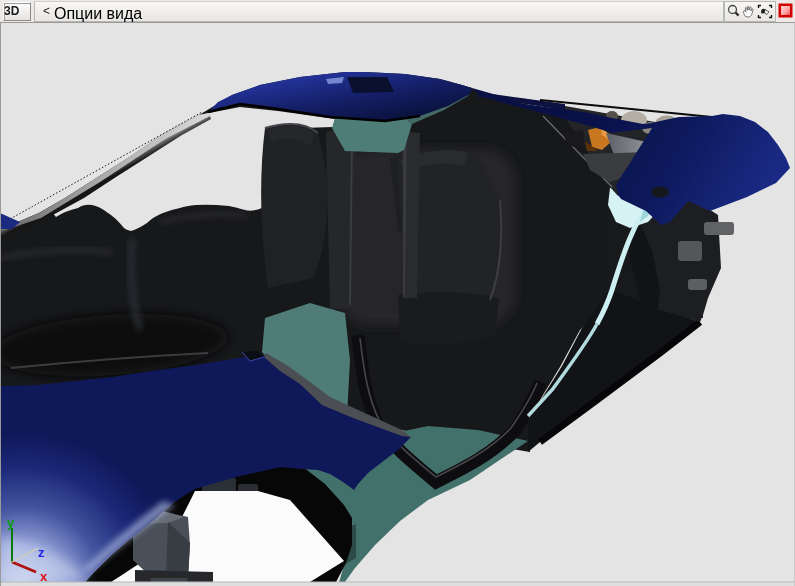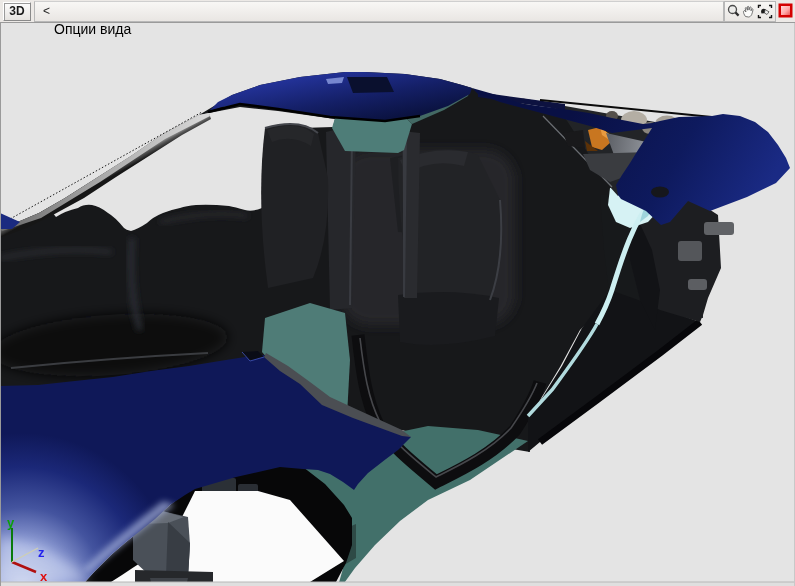--- a/index.html
+++ b/index.html
@@ -3,25 +3,25 @@
 <meta charset="utf-8">
 <style>
 html,body{margin:0;padding:0;width:795px;height:586px;overflow:hidden;
 font-family:"Liberation Sans",sans-serif;background:#e4e4e4;}
 #stage{position:relative;width:795px;height:586px;}
 #tb{position:absolute;left:0;top:0;width:795px;height:22px;background:#ece9e6;z-index:5;
 border-bottom:1px solid #9a9a9a;}
 #btn3d{position:absolute;left:3px;top:2px;width:26px;height:17px;
 background:linear-gradient(#fdfdfd,#e6e3e0);border:1px solid #8a8a8a;
 border-top-color:#fff;border-left-color:#fff;box-shadow:1px 1px 0 #9a9a9a inset;
-font-weight:bold;font-size:12px;text-align:center;line-height:17px;color:#1a1a1a;}
+font-weight:bold;font-size:12px;text-align:left;line-height:17px;color:#1a1a1a;}
 #bar{position:absolute;left:34px;top:1px;width:688px;height:19px;
 background:linear-gradient(#f8f7f5,#e9e6e3);border:1px solid #b8b8b8;border-top-color:#cfcfcf;}
 #bar .lt{position:absolute;left:8px;top:2px;font-size:12px;color:#222;}
-#bar .tt{position:absolute;left:19px;top:3px;font-size:14px;color:#000;margin-top:16px;}
+#bar .tt{position:absolute;left:19px;top:3px;font-size:16px;color:#000;}
 #icons{position:absolute;left:724px;top:1px;width:50px;height:19px;
 background:linear-gradient(#f8f7f5,#e9e6e3);border:1px solid #b8b8b8;}
 #redbox{position:absolute;left:778px;top:3px;width:15px;height:15px;}
 </style>
 </head>
 <body>
 <div id="stage">
 <div id="tb">
   <div id="btn3d">3D</div>
   <div id="bar">

